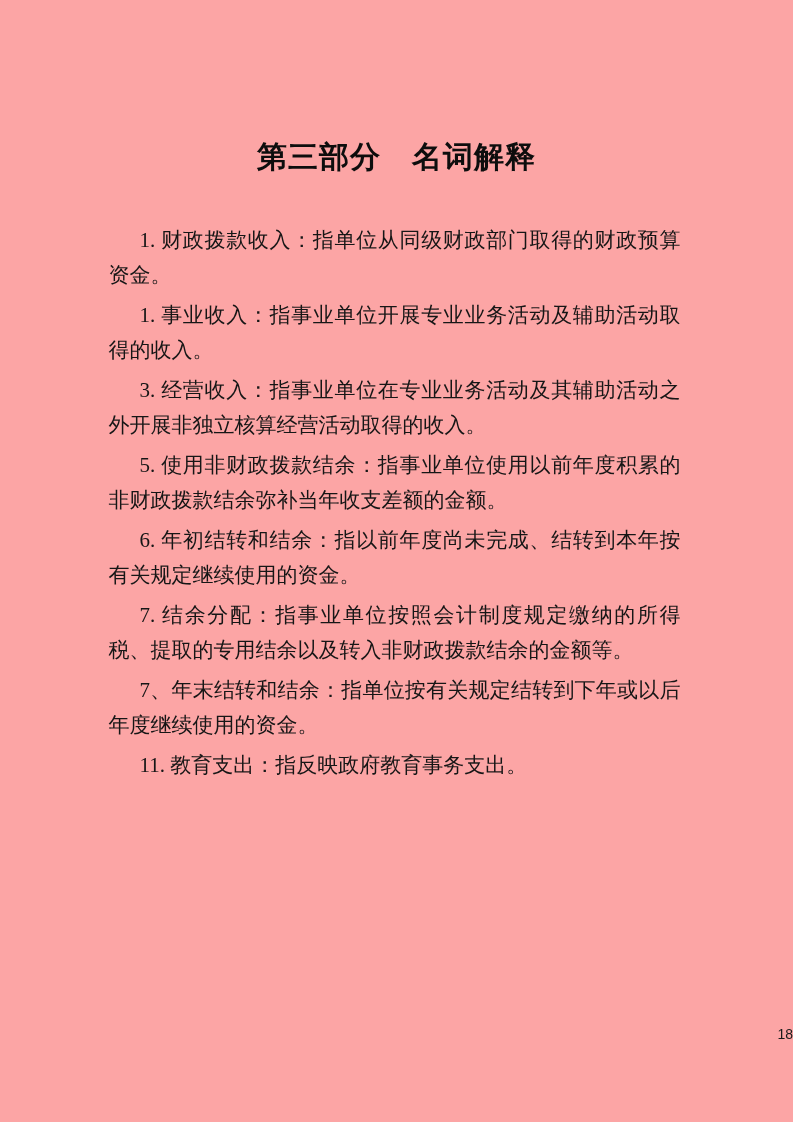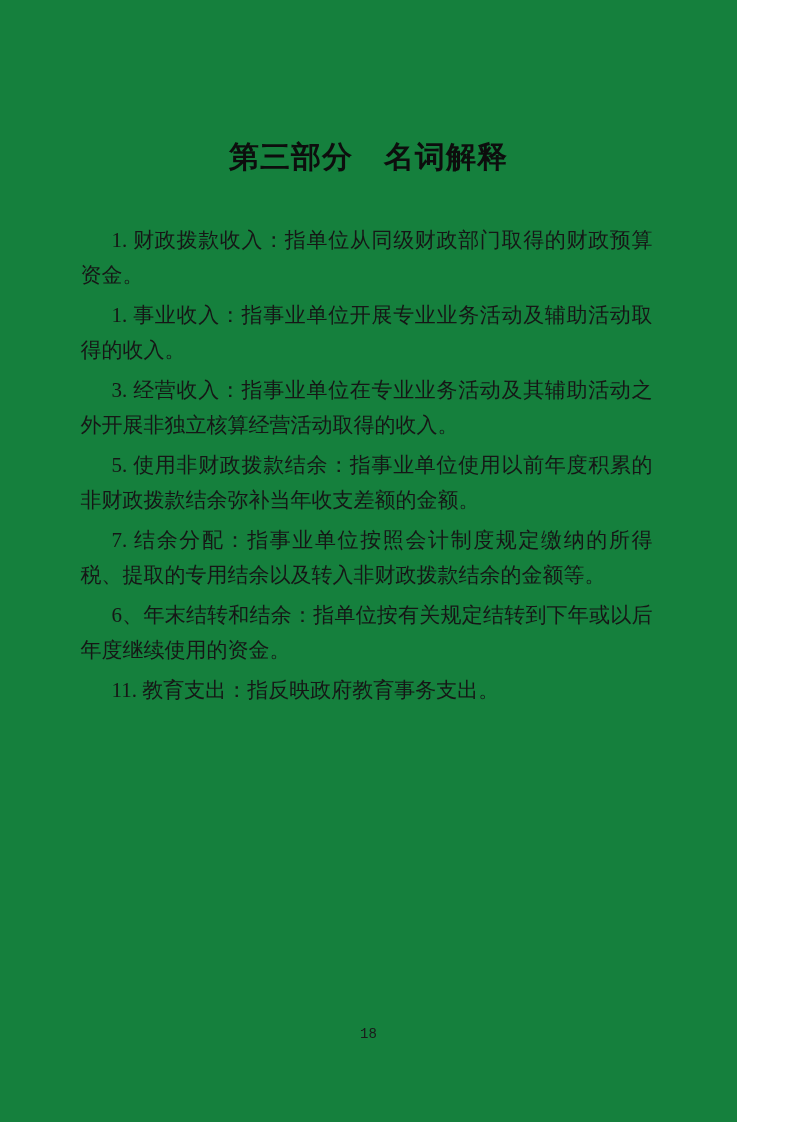--- a/index.html
+++ b/index.html
@@ -2,23 +2,23 @@
 <html lang="zh"><head>
 <meta charset="utf-8">
 <style>
   html, body {
     margin: 0;
     padding: 0;
     background: #ffffff;
   }
   .page {
     position: relative;
-    width: 737px;
+    width: 793px;
     height: 1122px;
-    background: #15803d;
+    background: #fca5a5;
     color: #141414;
     overflow: hidden;
   }
   .doc-title {
     margin: 0;
     padding-top: 137px;
     text-align: center;
     font-family: "Liberation Sans", "DejaVu Sans", sans-serif;
     font-size: 30px;
     font-weight: 700;
@@ -38,38 +38,39 @@
     line-height: 35px;
     text-align: justify;
     text-indent: 31px;
     color: #161616;
   }
   .page-number {
     position: absolute;
     top: 1026px;
     left: 0;
     width: 100%;
-    text-align: center;
-    font-family: Liberation Mono, monospace;
+    text-align: right;
+    font-family: Liberation Sans, sans-serif;
     font-size: 14px;
     color: #1a1a1a;
   }
 </style>
 </head>
 <body>
 
 <div class="page">
 
   <h1 class="doc-title">第三部分　名词解释</h1>
 
   <div class="terms">
     <p>1. 财政拨款收入：指单位从同级财政部门取得的财政预算资金。</p>
     <p>1. 事业收入：指事业单位开展专业业务活动及辅助活动取得的收入。</p>
     <p>3. 经营收入：指事业单位在专业业务活动及其辅助活动之外开展非独立核算经营活动取得的收入。</p>
     <p>5. 使用非财政拨款结余：指事业单位使用以前年度积累的非财政拨款结余弥补当年收支差额的金额。</p>
+    <p>6. 年初结转和结余：指以前年度尚未完成、结转到本年按有关规定继续使用的资金。</p>
     <p>7. 结余分配：指事业单位按照会计制度规定缴纳的所得税、提取的专用结余以及转入非财政拨款结余的金额等。</p>
-    <p>6、年末结转和结余：指单位按有关规定结转到下年或以后年度继续使用的资金。</p>
+    <p>7、年末结转和结余：指单位按有关规定结转到下年或以后年度继续使用的资金。</p>
     <p>11. 教育支出：指反映政府教育事务支出。</p>
   </div>
 
   <div class="page-number">18</div>
 
 </div>
 
 </body></html>

